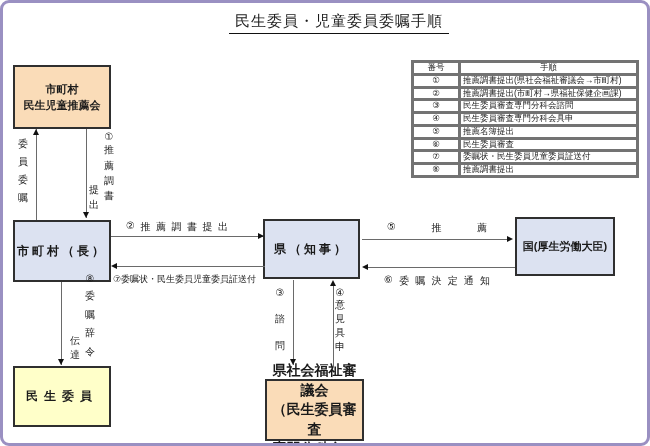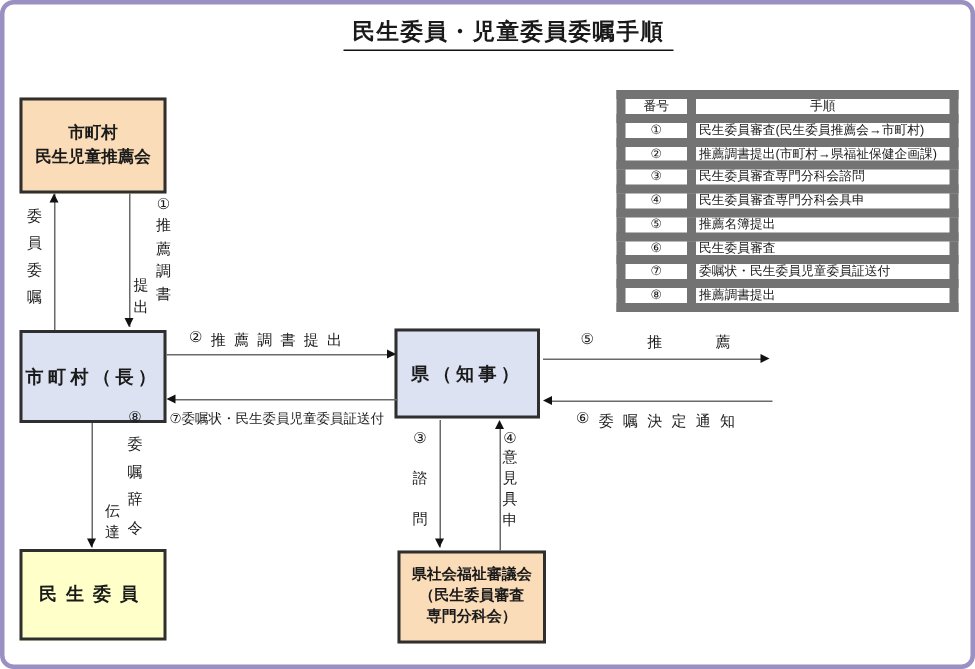--- a/index.html
+++ b/index.html
@@ -4,53 +4,53 @@
 <style>
   html,body{margin:0;padding:0;background:#fff;}
   #stage{
     position:relative;width:650px;height:446px;box-sizing:border-box;
     background:#ffffff;border:3px solid #9a90c2;border-radius:9px;
     font-family:"Liberation Sans","DejaVu Sans",sans-serif;color:#1a1a1a;
     overflow:hidden;
   }
   
   .title-wrap{position:absolute;top:9px;left:0;width:100%;text-align:center;}
-  .title{display:inline-block;font-size:15px;font-weight:bold;letter-spacing:1px;
+  .title{display:inline-block;font-size:15px;font-weight:normal;letter-spacing:1px;
          border-bottom:1.5px solid #111;padding:0 6px 2px;margin-left:28px;}
   
   .node{position:absolute;box-sizing:border-box;border:2px solid #2f2f2f;
         display:flex;flex-direction:column;justify-content:center;align-items:center;
         font-weight:bold;text-align:center;}
   .peach{background:#fadcb8;}
   .blue{background:#dce2f1;}
   .yellow{background:#ffffc9;text-align:right;}
   #node-suisenkai{left:10px;top:62px;width:98px;height:64px;font-size:11px;line-height:1.5;}
   #node-shichoson{left:10px;top:217px;width:98px;height:62px;font-size:12px;letter-spacing:3px;}
   #node-minsei{left:10px;top:363px;width:98px;height:61px;font-size:12px;letter-spacing:6px;}
   #node-ken{left:260px;top:216px;width:97px;height:60px;font-size:12px;letter-spacing:3px;}
   #node-kuni{left:512px;top:214px;width:100px;height:59px;font-size:11px;}
-  #node-shingikai{left:262px;top:364px;width:99px;height:62px;font-size:10px;line-height:1.4;}
+  #node-shingikai{left:262px;top:376px;width:99px;height:62px;font-size:14px;line-height:1.4;}
   
   .hline{position:absolute;height:1px;background:#6a6a6a;}
   .vline{position:absolute;width:1px;background:#6a6a6a;}
   
   .ah{position:absolute;width:0;height:0;}
   .ah-right{border-top:3.5px solid transparent;border-bottom:3.5px solid transparent;border-left:6px solid #111;}
   .ah-left{border-top:3.5px solid transparent;border-bottom:3.5px solid transparent;border-right:6px solid #111;}
   .ah-up{border-left:3.5px solid transparent;border-right:3.5px solid transparent;border-bottom:6px solid #111;}
   .ah-down{border-left:3.5px solid transparent;border-right:3.5px solid transparent;border-top:6px solid #111;}
   
   .vlabel{position:absolute;display:flex;flex-direction:column;justify-content:space-between;
           align-items:center;font-size:10px;width:14px;}
   .hlabel{position:absolute;display:flex;justify-content:space-between;font-size:10px;}
   .hlabel-plain{position:absolute;font-size:9px;white-space:nowrap;text-align:center;}
   
   .legend{position:absolute;left:408px;top:57px;width:228px;border-collapse:collapse;
           font-size:8.5px;line-height:1.15;table-layout:fixed;}
-  .legend th,.legend td{border:6px solid #737373;padding:0 2px;white-space:nowrap;overflow:hidden;}
+  .legend th,.legend td{border:3px solid #737373;padding:0 2px;white-space:nowrap;overflow:hidden;}
   .legend th{font-weight:normal;text-align:center;}
   .legend td.num{text-align:center;}
   .legend col.c1{width:47px;}
 </style>
 </head>
 <body>
 
 <div id="stage">
 
   <div class="title-wrap">
@@ -62,21 +62,21 @@
         <col class="c1">
         <col>
       </colgroup>
     <tbody>
         <tr>
       <th>番号</th>
       <th>手順</th>
     </tr>
     <tr>
           <td class="num">①</td>
-          <td>民生委員審査(民生委員推薦会→市町村)</td>
+          <td>推薦調書提出(県社会福祉審議会→市町村)</td>
         </tr>
     <tr>
           <td class="num">②</td>
           <td>推薦調書提出(市町村→県福祉保健企画課)</td>
         </tr>
     <tr>
           <td class="num">③</td>
           <td>民生委員審査専門分科会諮問</td>
         </tr>
     <tr>
@@ -107,20 +107,23 @@
     <div>民生児童推薦会</div>
   </div>
   <div class="node blue" id="node-shichoson">
     <div>市町村（長）</div>
   </div>
   <div class="node yellow" id="node-minsei">
     <div>民生委員</div>
   </div>
   <div class="node blue" id="node-ken">
     <div>県（知事）</div>
+  </div>
+  <div class="node blue" id="node-kuni">
+    <div>国(厚生労働大臣)</div>
   </div>
   <div class="node peach" id="node-shingikai">
     <div>県社会福祉審議会</div>
     <div>（民生委員審査</div>
     <div>専門分科会）</div>
   </div>
 
   <div class="vline" style="left:33px;top:126px;height:91px;"></div>
   <div class="ah ah-up" style="left:30px;top:126px;"></div>
   <div class="vlabel" style="left:13px;top:134px;height:68px;">

